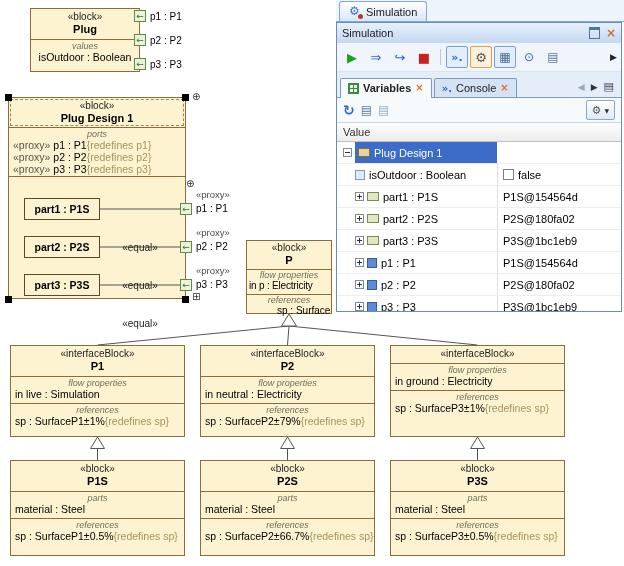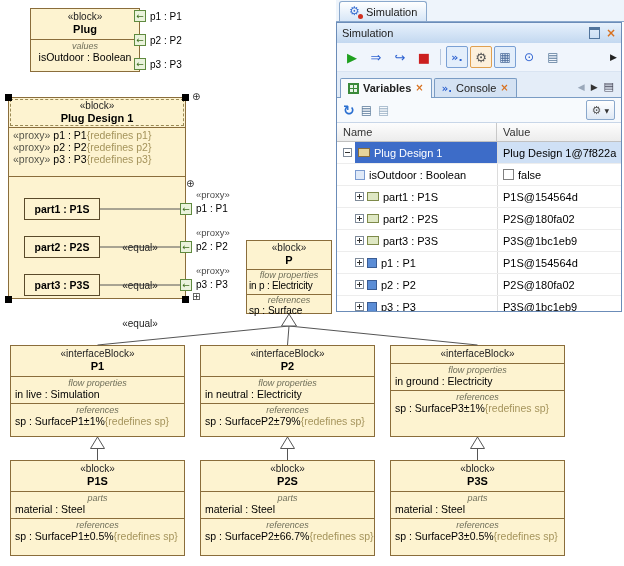--- a/index.html
+++ b/index.html
@@ -167,20 +167,21 @@
   <div class="plabel" style="left:150px;top:35px;">p2 : P2</div>
   <div class="plabel" style="left:150px;top:59px;">p3 : P3</div>
 
   <div class="blk" style="left:8px;top:97px;width:178px;height:202px;">
     <div class="hdr" style="height:30px;box-sizing:border-box;">
       <div class="dash"></div>
       <div class="stereo">«block»</div>
       <div class="bname">Plug Design 1</div>
     </div>
     <div class="cmp" style="height:49px;box-sizing:border-box;">
+      <div class="clabel">ports</div>
       <div class="cline"><span class="pst">«proxy»</span><span class="pmain">p1 : P1</span><span class="redef">{redefines p1}</span></div>
       <div class="cline"><span class="pst">«proxy»</span><span class="pmain">p2 : P2</span><span class="redef">{redefines p2}</span></div>
       <div class="cline"><span class="pst">«proxy»</span><span class="pmain">p3 : P3</span><span class="redef">{redefines p3}</span></div>
     </div>
     <div class="cmp last" style="height:121px;box-sizing:border-box;"></div>
   </div>
 
   <div class="pbox" style="left:24px;top:198px;width:76px;height:22px;">part1 : P1S</div>
   <div class="pbox" style="left:24px;top:236px;width:76px;height:22px;">part2 : P2S</div>
   <div class="pbox" style="left:24px;top:274px;width:76px;height:22px;">part3 : P3S</div>
@@ -217,21 +218,21 @@
     <div class="hdr" style="padding:1px 2px 2px;">
       <div class="stereo">«block»</div>
       <div class="bname">P</div>
     </div>
     <div class="cmp" style="padding:0 2px 2px;">
       <div class="clabel">flow properties</div>
       <div class="cline" style="font-size:10px;letter-spacing:-0.2px;">in p : Electricity</div>
     </div>
     <div class="cmp last" style="padding:0 2px 2px;">
       <div class="clabel">references</div>
-      <div class="cline" style="font-size:10px;">sp : Surface</div>
+      <div class="cline" style="font-size:10px;margin-left:28px;">sp : Surface</div>
     </div>
   </div>
 
   <div class="blk" style="left:10px;top:345px;width:175px;height:92px;">
     <div class="hdr">
       <div class="stereo">«interfaceBlock»</div>
       <div class="bname">P1</div>
     </div>
     <div class="cmp">
       <div class="clabel">flow properties</div>
@@ -383,35 +384,31 @@
       <span class="t2g gexp">▤</span>
       <span class="t2g gimp">▤</span>
       <span class="ddbtn">
         <span class="ddgear">⚙</span>
         <span class="ddarr">▼</span>
       </span>
     </div>
 
     <div class="tablewrap">
       <div class="thead">
-        <div class="thname">Name</div>
         <div class="thval">Value</div>
       </div>
 
       <div class="trow">
         <div class="tname">
           <span class="exp"></span>
           <span class="selwrap">
             <span class="ric rblock"></span>
             <span>Plug Design 1</span>
           </span>
         </div>
-        <div class="tval selval">
-            <span>Plug Design 1@7f822a</span>
-          </div>
       </div>
 
       <div class="trow">
         <div class="tname">
           <span class="ind"></span>
           <span class="ric rval" style="margin-left:3px;"></span>
           <span>isOutdoor : Boolean</span>
         </div>
         <div class="tval">
           <span class="cbx"></span>

